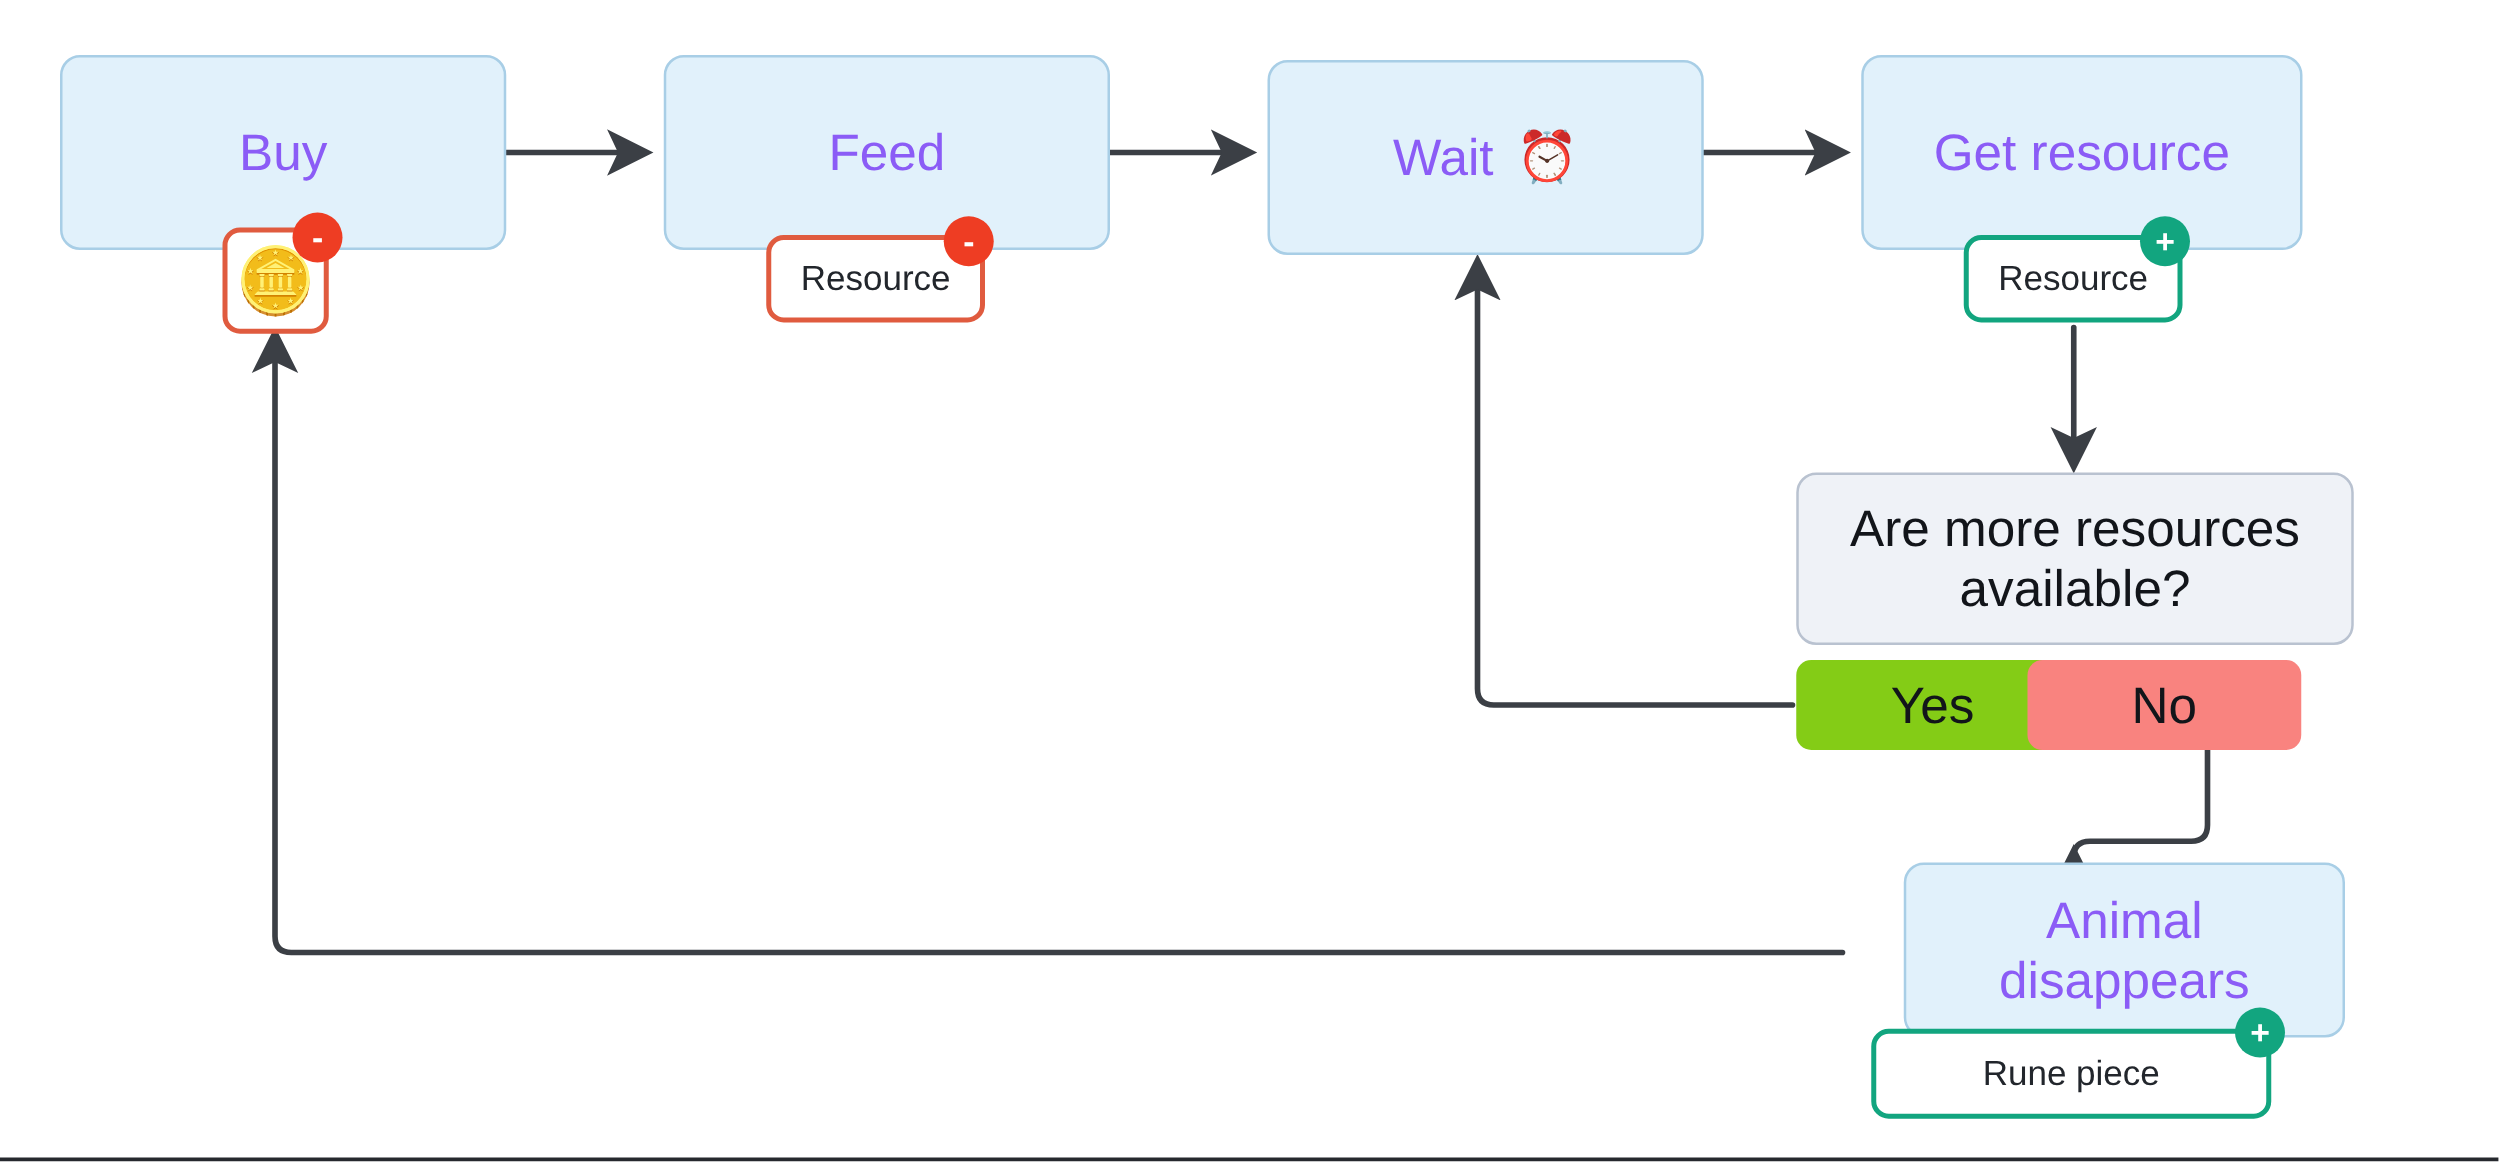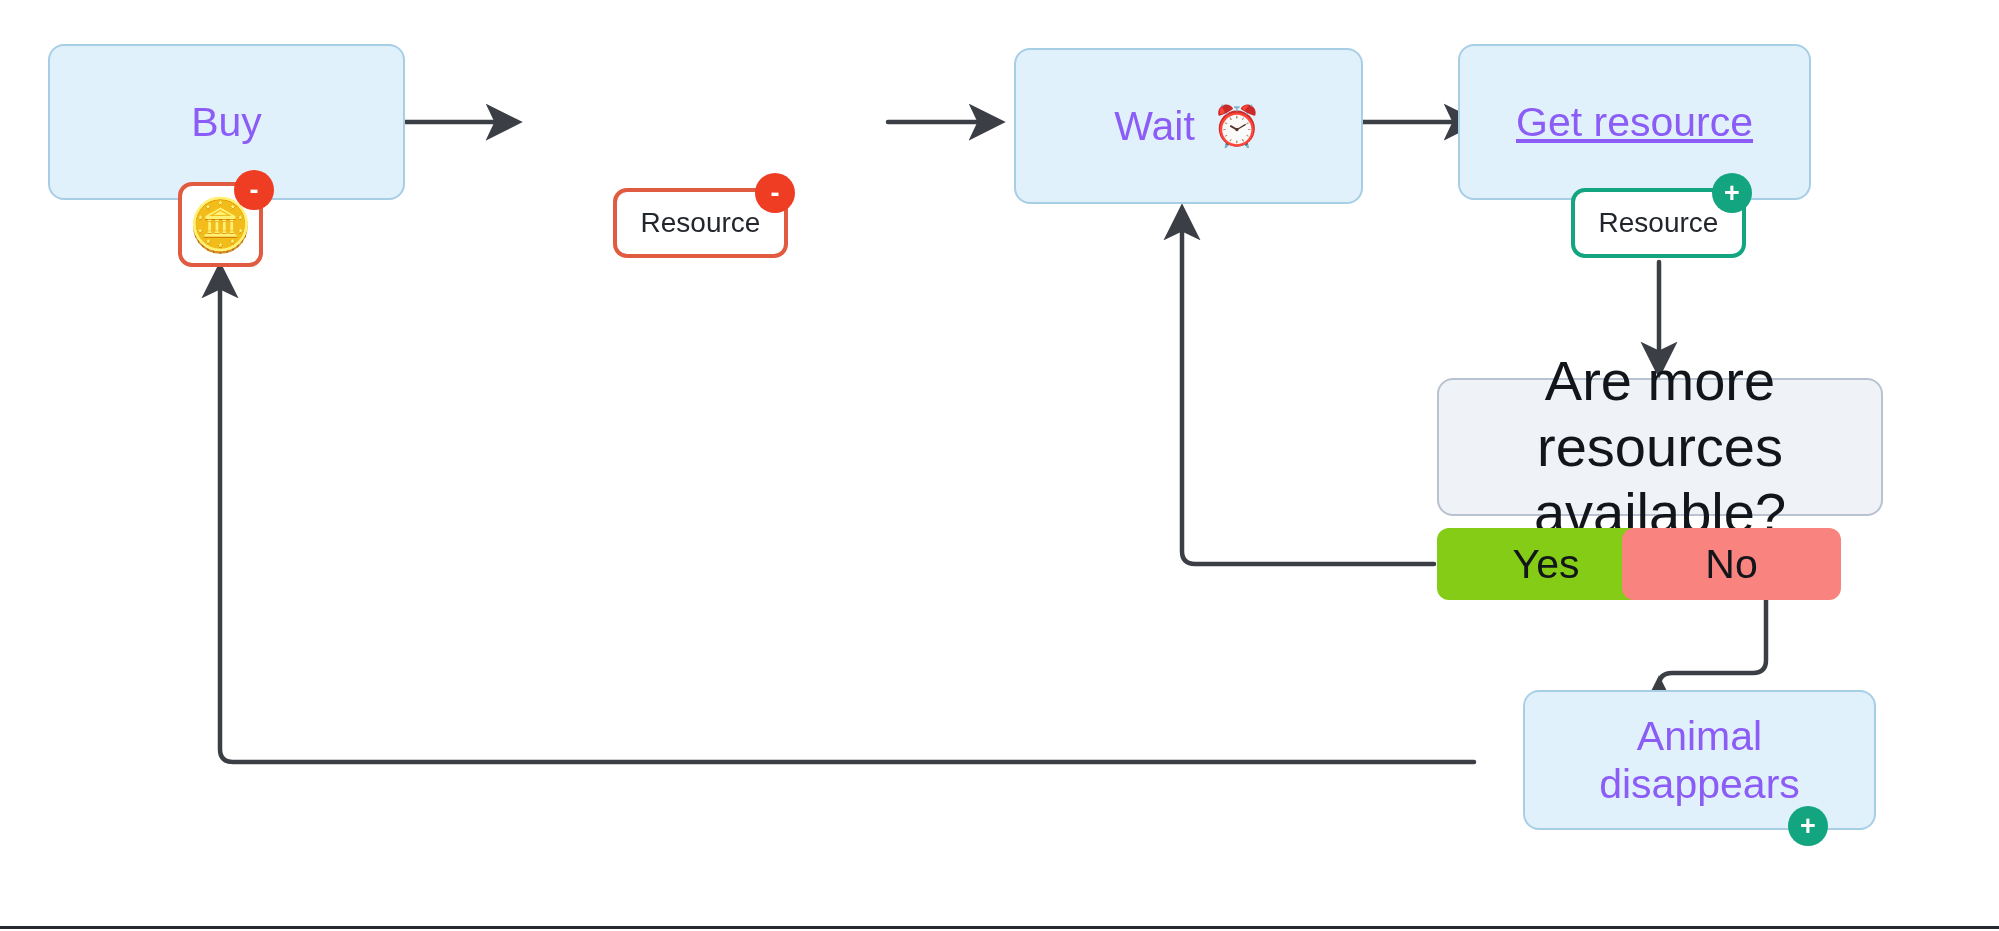--- a/index.html
+++ b/index.html
@@ -55,21 +55,21 @@
   .decision {
     position: absolute;
     box-sizing: border-box;
     background: #eff2f7;
     border: 2px solid #b9c2d0;
     border-radius: 16px;
     display: flex;
     align-items: center;
     justify-content: center;
     color: #12151a;
-    font-size: 56px;
+    font-size: 41px;
     line-height: 1.18;
     text-align: center;
     padding: 0 14px;
     z-index: 3;
   }
 
   
   .branch {
     position: absolute;
     box-sizing: border-box;
@@ -156,27 +156,30 @@
       <path d="M 1766 600 L 1766 660 Q 1766 673 1753 673 L 1672 673 Q 1659 673 1659 686 L 1659 682" marker-end="url(#arrow)"></path>
 
       <path d="M 1474 762 L 233 762 Q 220 762 220 749 L 220 268" marker-end="url(#arrow)"></path>
     </g>
   </svg>
 
   <div class="node" style="left:48px; top:44px; width:357px; height:156px;">
     <span class="node-label">Buy</span>
   </div>
 
+  <div class="node" style="left:531px; top:44px; width:357px; height:156px;">
+    <span class="node-label">Feed</span>
+  </div>
 
   <div class="node" style="left:1014px; top:48px; width:349px; height:156px;">
     <span class="node-label">Wait</span>
     <span class="node-emoji">⏰</span>
   </div>
 
-  <div class="node" style="left:1458px; top:44px; width:353px; height:156px;text-decoration:underline;">
+  <div class="node" style="left:1489px; top:44px; width:353px; height:156px;">
     <span class="node-label">Get resource</span>
   </div>
 
   <div class="node" style="left:1523px; top:690px; width:353px; height:140px;">
     <span class="node-label">Animal
 disappears</span>
   </div>
 
   <div class="decision" style="left:1437px; top:378px; width:446px; height:138px;">
     <span class="node-label" style="white-space:pre-line;">Are more resources
@@ -205,19 +208,22 @@
     <span>-</span>
   </div>
 
   <div class="badge pos" style="left:1571px; top:188px; width:175px; height:70px;">
     <span>Resource</span>
   </div>
   <div class="sign plus" style="left:1712px; top:173px;">
     <span>+</span>
   </div>
 
+  <div class="badge pos" style="left:1497px; top:823px; width:320px; height:72px;">
+    <span>Rune piece</span>
+  </div>
   <div class="sign plus" style="left:1788px; top:806px;">
     <span>+</span>
   </div>
 
   <div class="footer-rule" style="top:926px;"></div>
 
 </div>
 
 </body></html>

